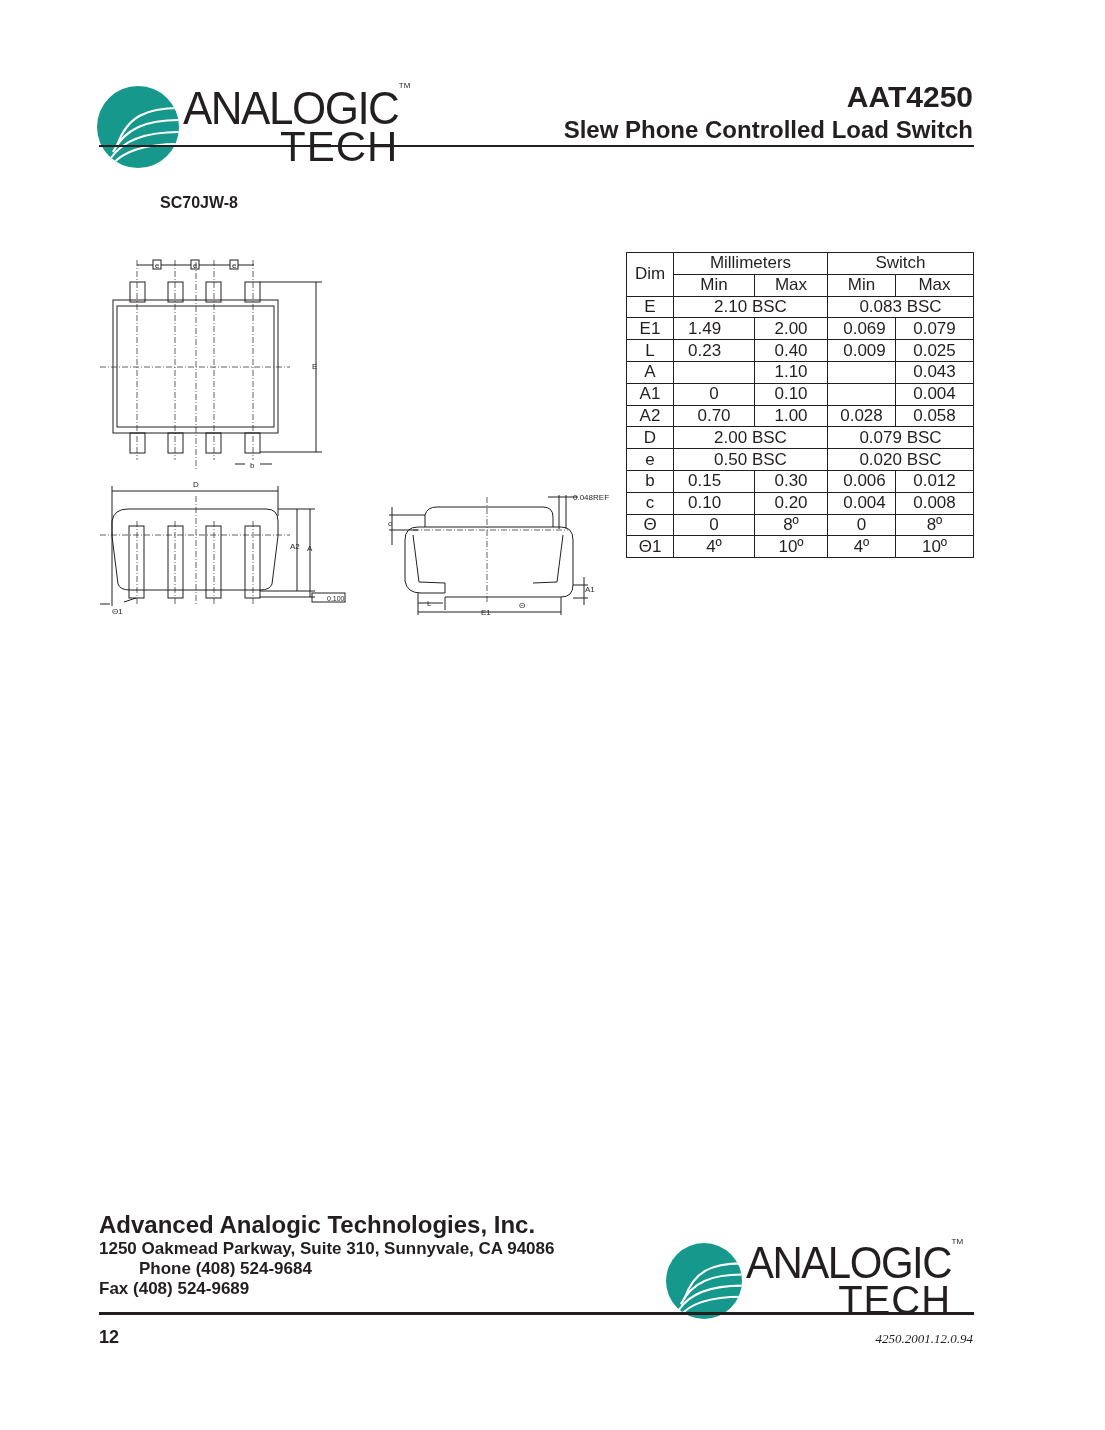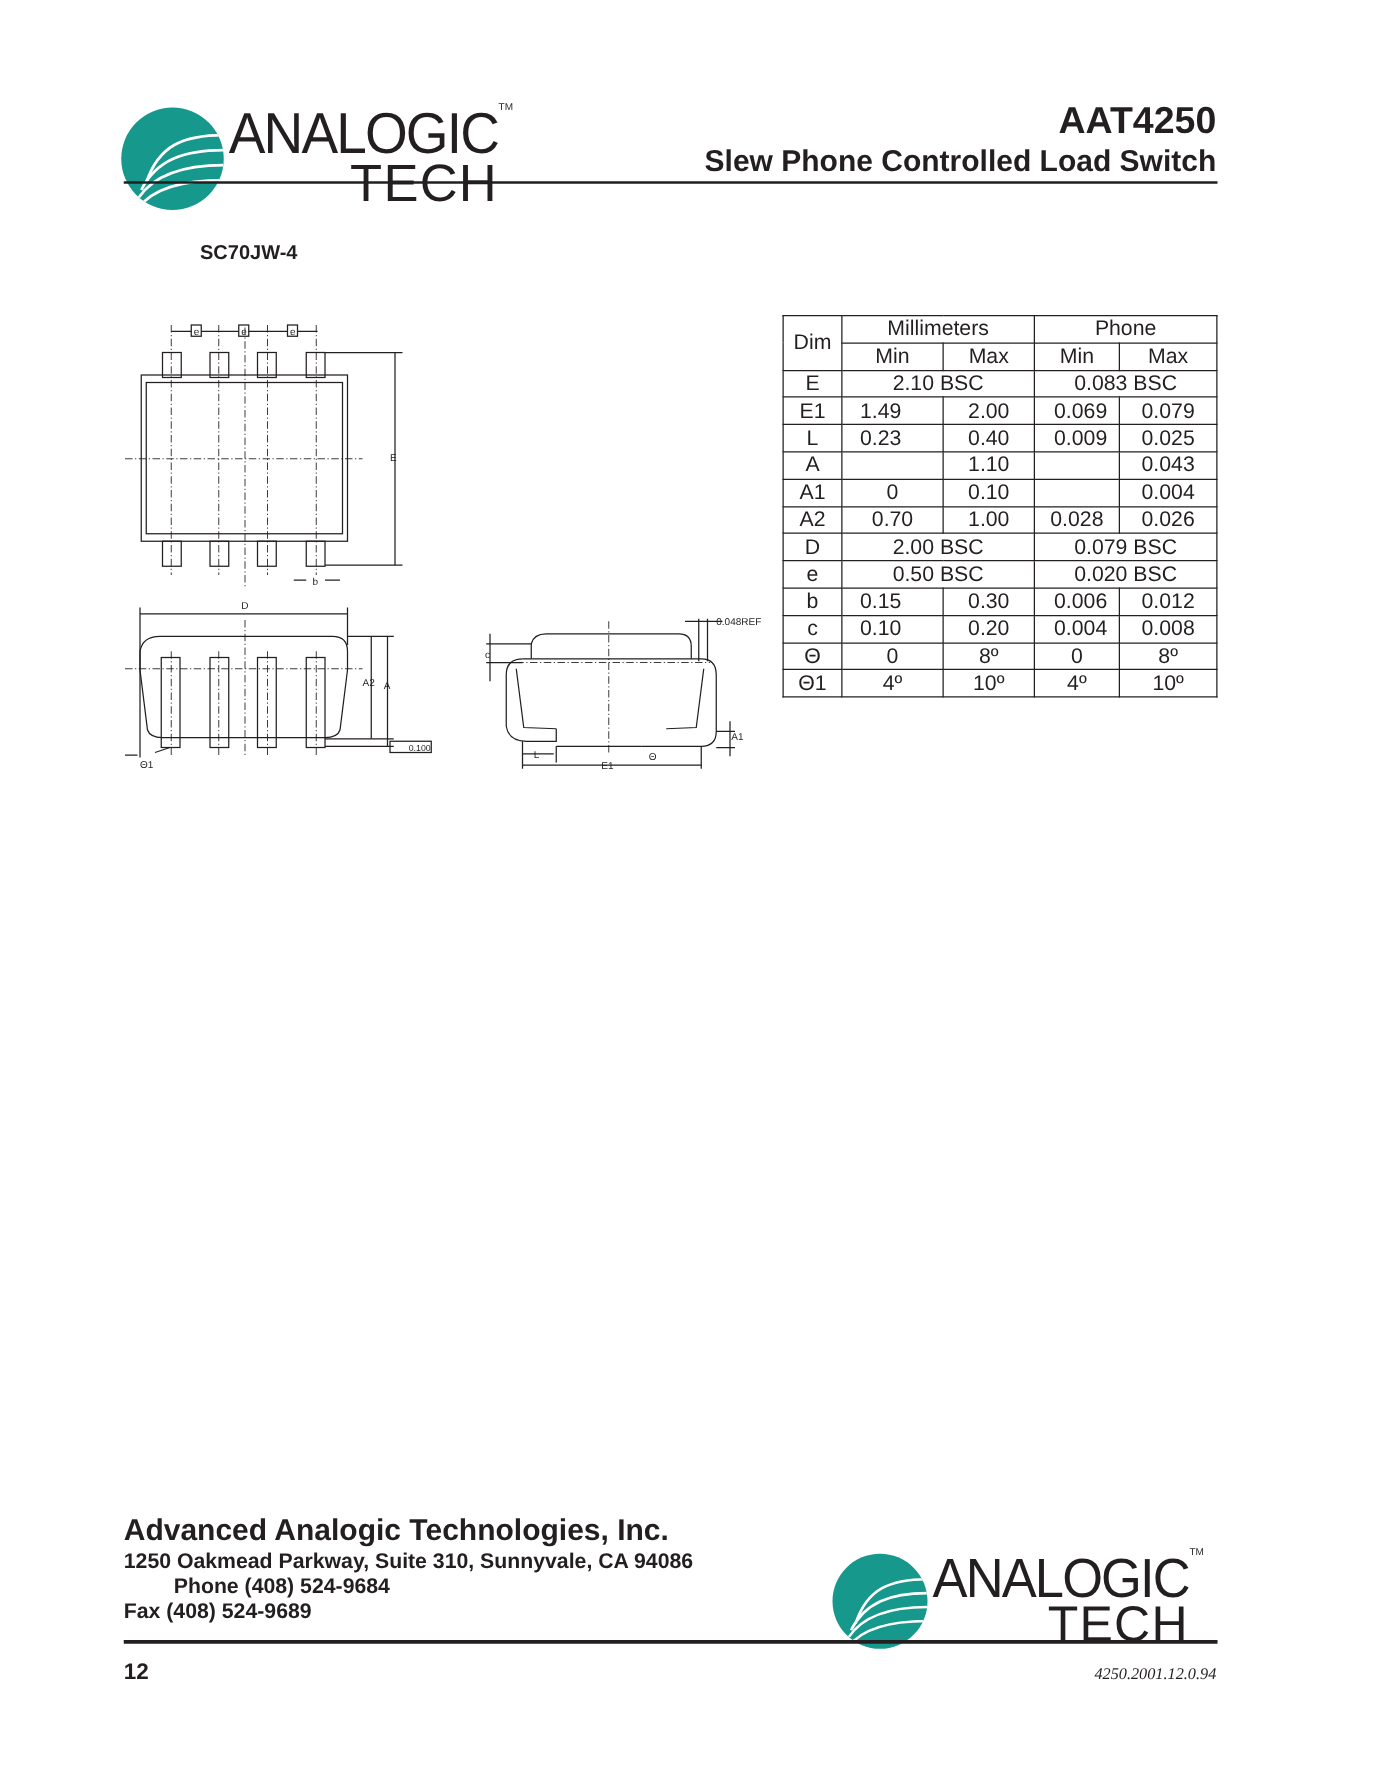--- a/index.html
+++ b/index.html
@@ -56,21 +56,21 @@
     <span class="logo-analogic">ANALOGIC</span>
     <span class="logo-tech">TECH</span>
     <span class="logo-tm">TM</span>
   </div>
 </div>
 
 <div class="doc-title">AAT4250</div>
 <div class="doc-subtitle">Slew Phone Controlled Load Switch</div>
 <div class="header-rule"></div>
 
-<div class="pkg-label">SC70JW-4</div>
+<div class="pkg-label">SC70JW-8</div>
 
 <svg class="abs" style="left:100px; top:250px;" width="240" height="225" viewBox="0 0 240 225">
   <g stroke="#231f20" fill="none" stroke-width="1">
 
     <line x1="37" y1="15" x2="154" y2="15"></line>
     <rect x="53" y="10" width="8" height="9" fill="#fff"></rect>
     <rect x="91" y="10" width="8" height="9" fill="#fff"></rect>
     <rect x="130" y="10" width="8" height="9" fill="#fff"></rect>
 
     <rect x="30" y="32" width="15" height="20"></rect>
@@ -182,21 +182,21 @@
     <text x="136" y="123">Θ</text>
     <text x="202" y="107">A1</text>
   </g>
 </svg>
 
 <table class="dims">
   <tbody>
       <tr>
     <td class="c-dim" rowspan="2">Dim</td>
     <td colspan="2">Millimeters</td>
-    <td colspan="2">Phone</td>
+    <td colspan="2">Switch</td>
   </tr>
   <tr>
     <td class="c-mm1">Min</td>
     <td class="c-mm2">Max</td>
     <td class="c-in1">Min</td>
     <td class="c-in2">Max</td>
   </tr>
   <tr>
     <td>E</td>
     <td colspan="2">2.10 BSC</td>
@@ -228,21 +228,21 @@
     <td>0</td>
     <td>0.10</td>
     <td></td>
     <td>0.004</td>
   </tr>
   <tr>
     <td>A2</td>
     <td>0.70</td>
     <td>1.00</td>
     <td>0.028</td>
-    <td>0.026</td>
+    <td>0.058</td>
   </tr>
   <tr>
     <td>D</td>
     <td colspan="2">2.00 BSC</td>
     <td colspan="2">0.079 BSC</td>
   </tr>
   <tr>
     <td>e</td>
     <td colspan="2">0.50 BSC</td>
     <td colspan="2">0.020 BSC</td>

